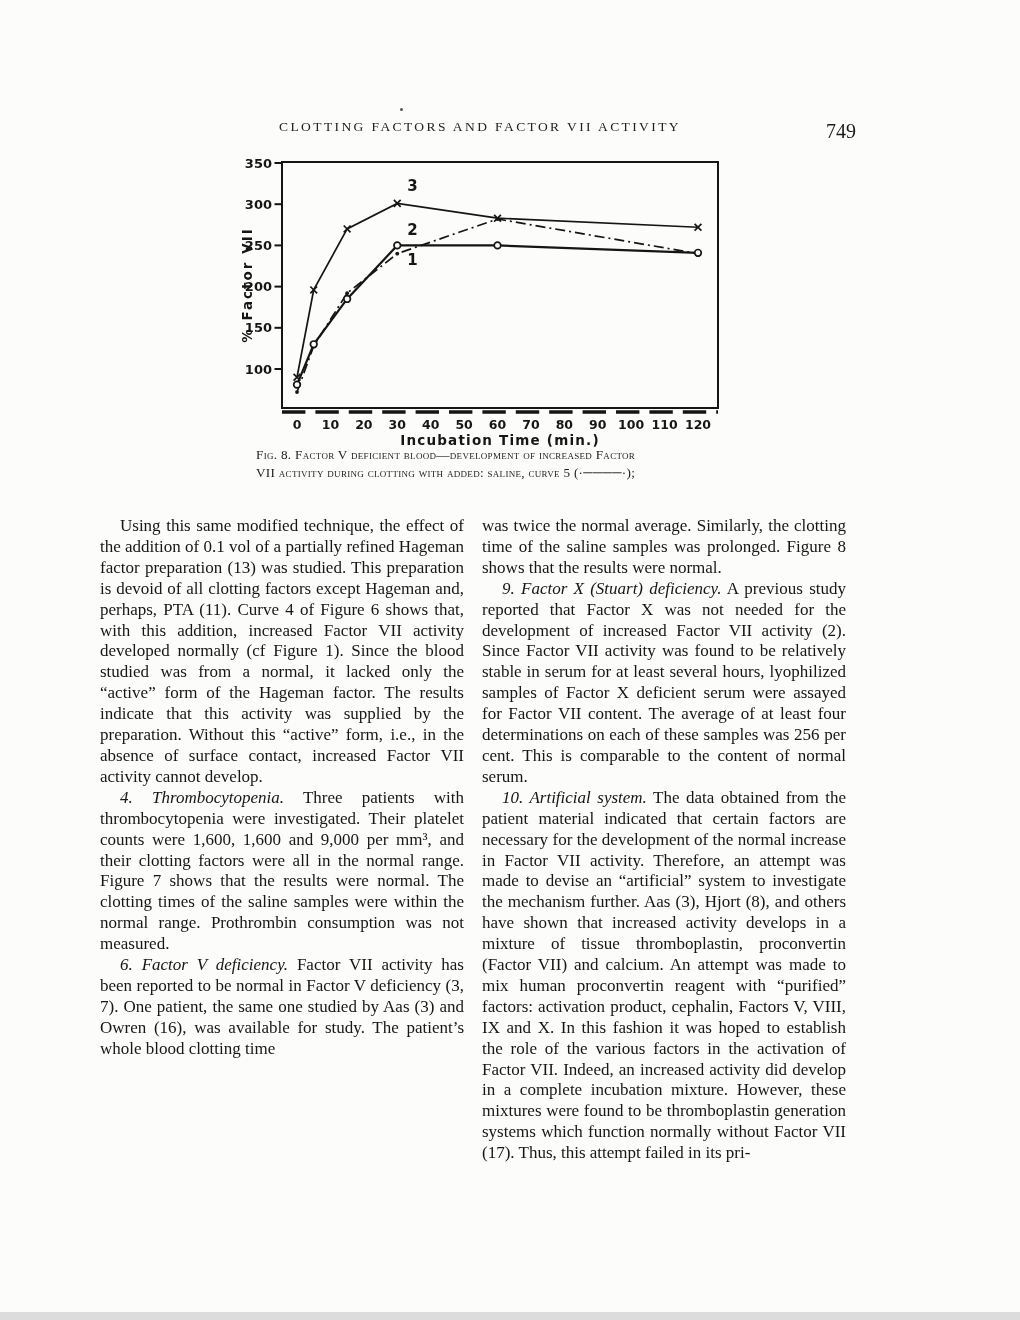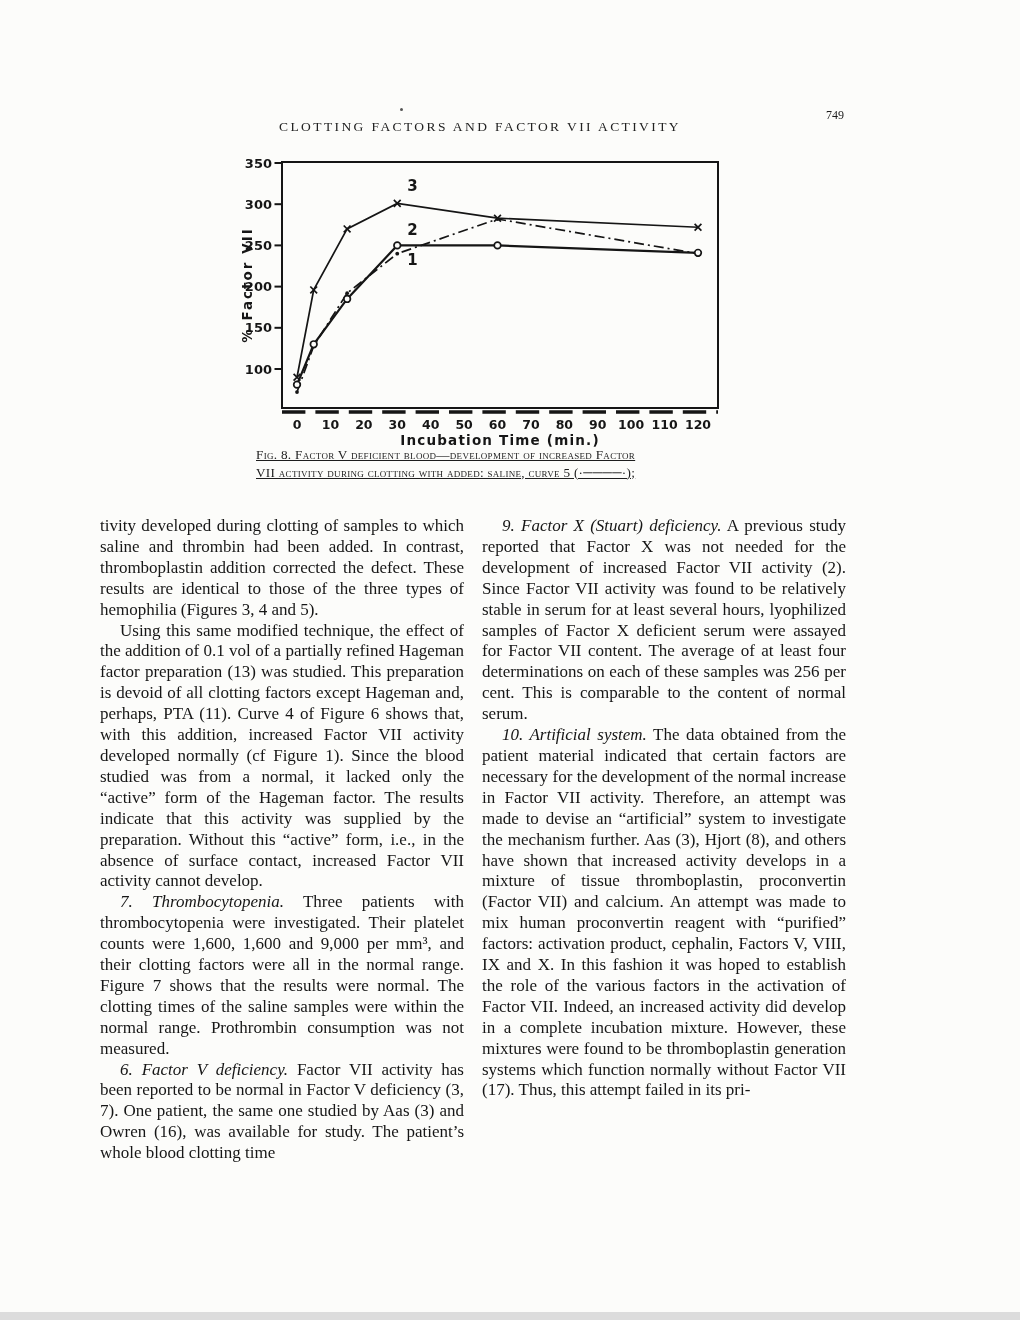--- a/index.html
+++ b/index.html
@@ -6,33 +6,33 @@
   .page{
     position:relative;width:1020px;height:1312px;margin:0 auto;
     background:#fcfcfa;color:#1b1b1b;overflow:hidden;
     font-family:"Liberation Serif", serif;
   }
   .running-head{
     position:absolute;left:100px;top:119px;width:760px;text-align:center;
     font-size:13.5px;letter-spacing:2.4px;color:#222;white-space:nowrap;
   }
   .page-number{
-    position:absolute;left:826px;top:108px;font-size:12px;color:#1b1b1b;text-align:right;
+    position:absolute;left:826px;top:120px;font-size:20px;color:#1b1b1b;text-align:right;
   }
   .artifact-dot{
     position:absolute;left:400px;top:108px;width:3px;height:3px;border-radius:50%;
     background:#555;
   }
   .chart-wrap{position:absolute;left:240px;top:150px;width:510px;height:298px;}
   .chart-wrap svg{display:block;}
   .chart-text{font-family:"DejaVu Sans",sans-serif;font-weight:700;fill:#161616;}
   .caption{
     position:absolute;left:256px;top:446px;width:522px;
     font-size:13.2px;line-height:17.6px;font-variant:small-caps;
-    letter-spacing:0.3px;color:#1d1d1d;text-align:justify;text-decoration:underline;
+    letter-spacing:0.3px;color:#1d1d1d;text-align:justify;
   }
   .caption .cap-line{white-space:nowrap;}
   .col{
     position:absolute;top:516px;width:364px;
     font-size:17px;line-height:20.9px;text-align:justify;color:#161616;
   }
   .col-left{left:100px;}
   .col-right{left:482px;}
   .col p{margin:0;text-indent:20px;}
   .col p.noindent{text-indent:0;}
@@ -111,24 +111,24 @@
         <text x="167.27609999999999" y="115.17599999999999" font-size="15" class="chart-text">1</text>
       </svg>
   </div>
 
   <div class="caption">
       <div class="cap-line">Fig. 8.  Factor V deficient blood—development of increased Factor</div>
       <div class="cap-line">VII activity during clotting with added: saline, curve 5 (·────·);</div>
     </div>
 
   <div class="col col-left">
-      <p class="noindent"><span>tivity developed during clotting of samples to which saline and thrombin had been added.  In contrast, thromboplastin addition corrected the defect.  These results are identical to those of the three types of hemophilia (Figures 3, 4 and 5).</span></p>
       <p><span>Using this same modified technique, the effect of the addition of 0.1 vol of a partially refined Hageman factor preparation (13) was studied.  This preparation is devoid of all clotting factors except Hageman and, perhaps, PTA (11).  Curve 4 of Figure 6 shows that, with this addition, increased Factor VII activity developed normally (cf Figure 1).  Since the blood studied was from a normal, it lacked only the “active” form of the Hageman factor.  The results indicate that this activity was supplied by the preparation.  Without this “active” form, i.e., in the absence of surface contact, increased Factor VII activity cannot develop.</span></p>
-      <p><i>7. Thrombocytopenia.</i><span>  Three patients with thrombocytopenia were investigated.  Their platelet counts were 1,600, 1,600 and 9,000 per mm³, and their clotting factors were all in the normal range.  Figure 7 shows that the results were normal.  The clotting times of the saline samples were within the normal range.  Prothrombin consumption was not measured.</span></p>
+      <p><i>4. Thrombocytopenia.</i><span>  Three patients with thrombocytopenia were investigated.  Their platelet counts were 1,600, 1,600 and 9,000 per mm³, and their clotting factors were all in the normal range.  Figure 7 shows that the results were normal.  The clotting times of the saline samples were within the normal range.  Prothrombin consumption was not measured.</span></p>
       <p><i>6. Factor V deficiency.</i><span>  Factor VII activity has been reported to be normal in Factor V deficiency (3, 7).  One patient, the same one studied by Aas (3) and Owren (16), was available for study.  The patient’s whole blood clotting time</span></p>
     </div>
 
   <div class="col col-right">
+      <p class="noindent"><span>was twice the normal average.  Similarly, the clotting time of the saline samples was prolonged.  Figure 8 shows that the results were normal.</span></p>
       <p><i>9. Factor X (Stuart) deficiency.</i><span>  A previous study reported that Factor X was not needed for the development of increased Factor VII activity (2).  Since Factor VII activity was found to be relatively stable in serum for at least several hours, lyophilized samples of Factor X deficient serum were assayed for Factor VII content.  The average of at least four determinations on each of these samples was 256 per cent.  This is comparable to the content of normal serum.</span></p>
       <p><i>10. Artificial system.</i><span>  The data obtained from the patient material indicated that certain factors are necessary for the development of the normal increase in Factor VII activity.  Therefore, an attempt was made to devise an “artificial” system to investigate the mechanism further.  Aas (3), Hjort (8), and others have shown that increased activity develops in a mixture of tissue thromboplastin, proconvertin (Factor VII) and calcium.  An attempt was made to mix human proconvertin reagent with “purified” factors: activation product, cephalin, Factors V, VIII, IX and X.  In this fashion it was hoped to establish the role of the various factors in the activation of Factor VII.  Indeed, an increased activity did develop in a complete incubation mixture.  However, these mixtures were found to be thromboplastin generation systems which function normally without Factor VII (17).  Thus, this attempt failed in its pri-</span></p>
     </div>
 
 </div>
 
 </body></html>

